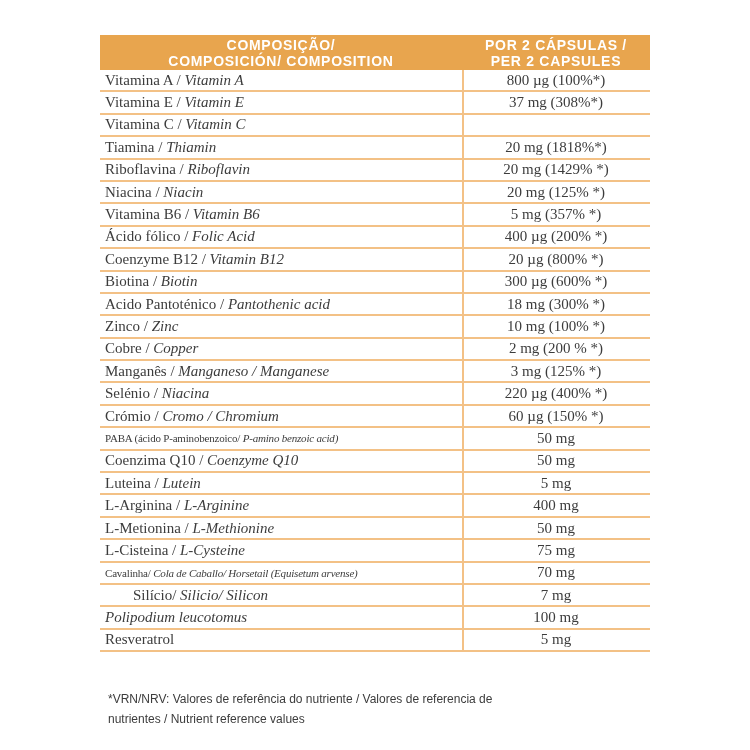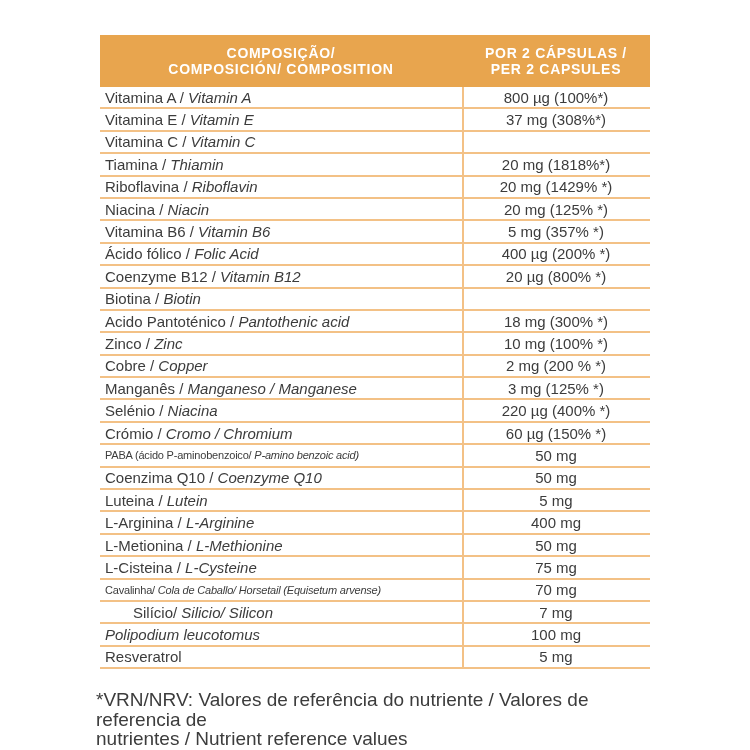--- a/index.html
+++ b/index.html
@@ -15,38 +15,39 @@
     color: #3c3c3c;
   }
   .comp-table {
     position: absolute;
     left: 100px;
     top: 35px;
     width: 550px;
   }
   .table-header {
     display: flex;
-    height: 52px;
+    height: 35px;
     background: #e8a54e;
     color: #ffffff;
     font-weight: bold;
     font-size: 14px;
     line-height: 16px;
     letter-spacing: 0.7px;
     text-align: center;
   }
   .header-cell {
     display: flex;
     flex-direction: column;
     justify-content: center;
   }
   .header-cell.col1 { width: 362px; }
   .header-cell.col2 { width: 188px; }
   .table-body {
     position: relative;
+    font-family: Liberation Serif, serif;
   }
   .v-divider {
     position: absolute;
     left: 362px;
     top: 0;
     bottom: 0;
     width: 2px;
     background: #f3c186;
   }
   .row {
@@ -67,24 +68,24 @@
   .row-name.indent { padding-left: 33px; }
   .row-name.condensed { font-size: 11px; letter-spacing: -0.2px; }
   .row-value {
     width: 188px;
     text-align: center;
     white-space: nowrap;
   }
   .italic { font-style: italic; }
   .footnote {
     position: absolute;
-    left: 96px;
+    left: 108px;
     top: 690px;
     width: 560px;
-    font-size: 19px;
+    font-size: 12px;
     line-height: 19.5px;
     color: #3c3c3c;
   }
 </style>
 </head>
 <body>
 
 <div class="comp-table">
   <div class="table-header">
     <div class="header-cell col1">
@@ -158,20 +159,21 @@
     <div class="row-name">
       <span class="reg-part">Coenzyme B12 / </span><span class="italic">Vitamin B12</span>
     </div>
     <div class="row-value">20 µg (800% *)</div>
   </div>
 
   <div class="row">
     <div class="row-name">
       <span class="reg-part">Biotina / </span><span class="italic">Biotin</span>
     </div>
+    <div class="row-value">300 µg (600% *)</div>
   </div>
 
   <div class="row">
     <div class="row-name">
       <span class="reg-part">Acido Pantoténico / </span><span class="italic">Pantothenic acid</span>
     </div>
     <div class="row-value">18 mg (300% *)</div>
   </div>
 
   <div class="row">

